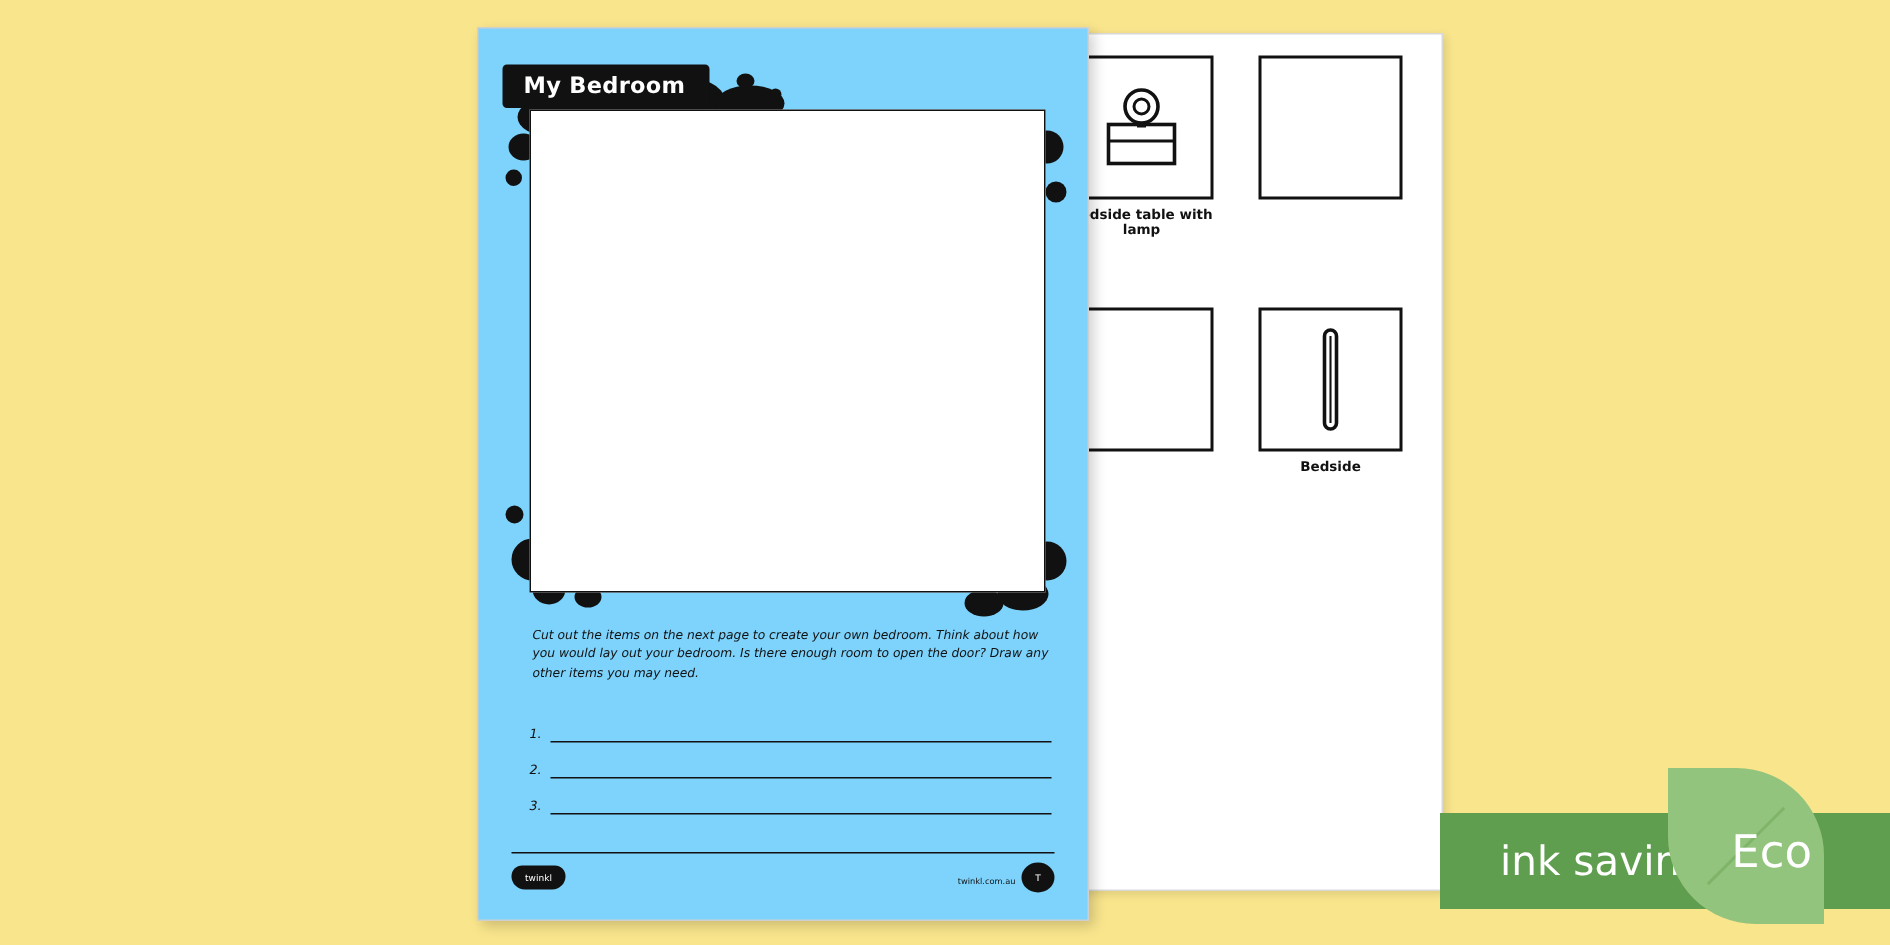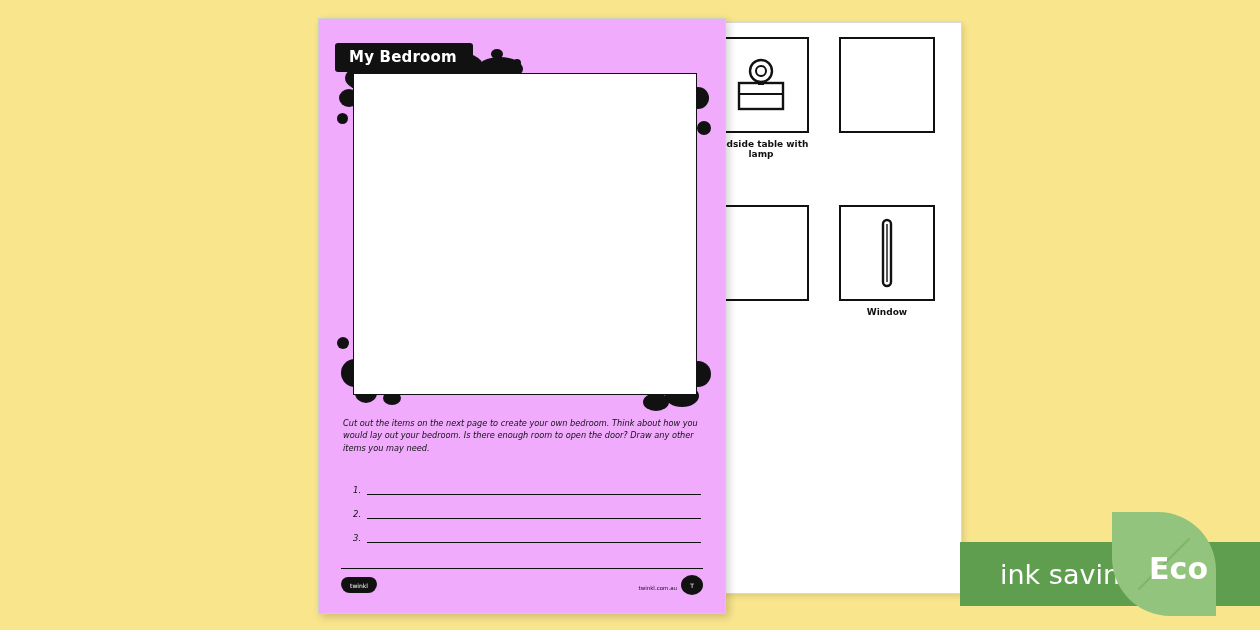--- a/index.html
+++ b/index.html
@@ -67,21 +67,21 @@
     font-family: "DejaVu Sans", sans-serif;
   }
 
   
   .front-sheet {
     position: absolute;
     left: 318px;
     top: 18px;
     width: 406px;
     height: 594px;
-    background: #f0abfc;
+    background: #7dd3fc;
     border: 1px solid #cfcfcf;
     box-shadow: 3px 3px 8px rgba(0,0,0,0.18);
     overflow: hidden;
   }
 
   .splat-frame {
     position: absolute;
     left: 18px;
     top: 22px;
     width: 370px;
@@ -121,21 +121,21 @@
     position: absolute;
     left: 24px;
     top: 398px;
     width: 362px;
     font-size: 8.2px;
     line-height: 1.5;
     color: #111;
     font-style: italic;
     font-family: "DejaVu Sans", sans-serif;
   }
-  .body-text p { margin: 0 0 10px 0; }
+  .body-text p { margin: 0 0 10px 12px; }
 
   .answer-lines {
     position: absolute;
     left: 34px;
     top: 466px;
     width: 348px;
   }
   .answer-row {
     display: flex;
     align-items: flex-end;
@@ -237,21 +237,21 @@
     height: 72px;
     background: #7fb469;
     transform: rotate(45deg);
   }
   .eco-word {
     position: absolute;
     right: 52px;
     bottom: 44px;
     color: #ffffff;
     font-size: 30px;
-    font-weight: bold;
+    font-weight: normal;
     font-family: "DejaVu Sans", sans-serif;
     z-index: 3;
   }
 </style>
 </head>
 <body>
 
 <div class="back-sheet">
   <div class="items-grid">
 
@@ -303,21 +303,21 @@
     </div>
 
 
     <div class="item-cell">
       <div class="item-box">
         <svg width="72" height="78" viewBox="0 0 72 78">
           <rect x="32" y="6" width="8" height="66" rx="4" fill="none" stroke="#111" stroke-width="2.4"></rect>
           <line x1="36" y1="10" x2="36" y2="68" stroke="#111" stroke-width="1.4"></line>
         </svg>
       </div>
-      <div class="item-label">Window</div>
+      <div class="item-label">Bedside</div>
     </div>
 
   </div>
 </div>
 
 <div class="front-sheet">
 
   <div class="splat-frame">
 
     <div class="blob" style="left:8px;  top:24px;  width:44px; height:26px;"></div>

